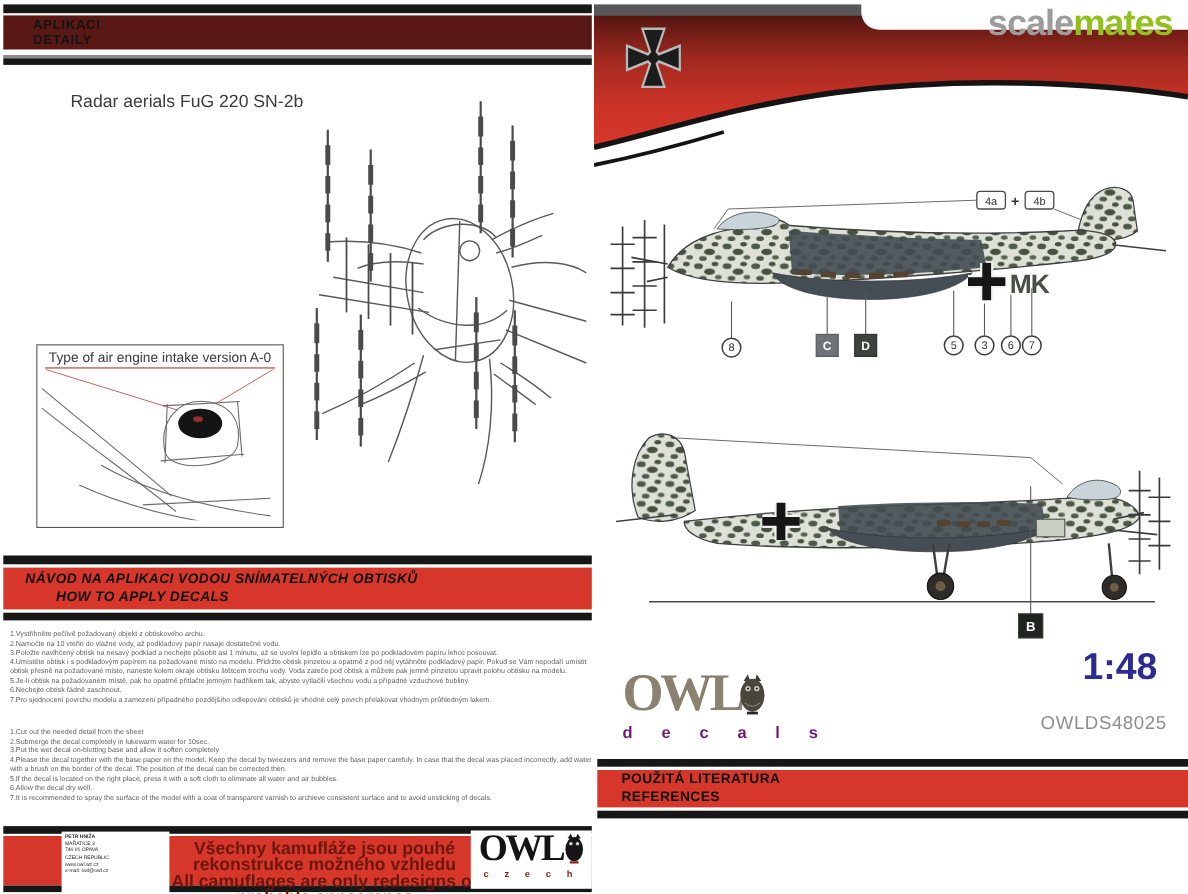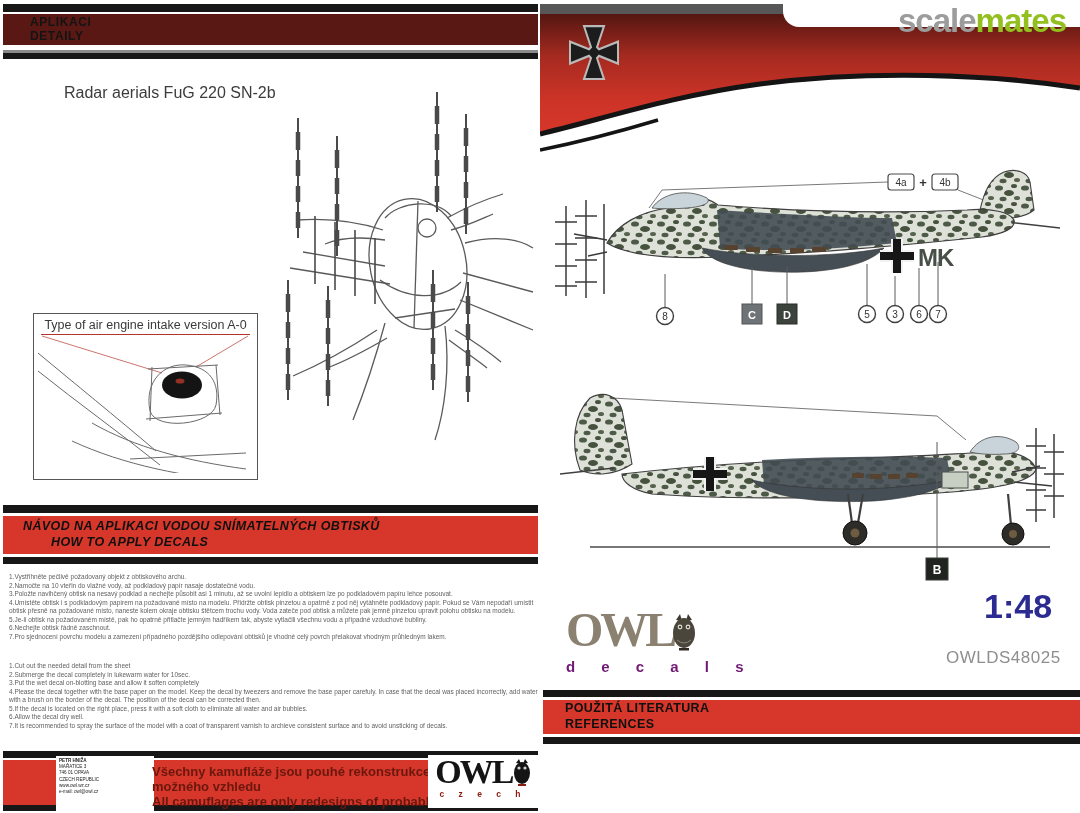--- a/index.html
+++ b/index.html
@@ -8,21 +8,21 @@
   .abs{position:absolute;}
   .bar-black{background:#171717;}
   .bar-gray{background:#575757;}
   .bar-red{background:#d6372a;}
   .bar-maroon{background:#5a1814;}
   .hdr-txt{color:#141414;font-weight:800;font-size:12px;line-height:14px;letter-spacing:.6px;}
   .radar-title{font-size:16px;color:#3c3c3c;}
   .howto-title{color:#101010;font-weight:800;font-size:12.5px;line-height:15.5px;letter-spacing:.4px;}
   .steps{font-size:6.5px;line-height:1.32;color:#5f5f5f;width:530px;}
   .steps div{margin:0;}
-  .note-line{font-size:13px;font-weight:700;color:#6b170e;text-align:left;line-height:15px;}
+  .note-line{font-size:16px;font-weight:700;color:#6b170e;text-align:center;line-height:15px;}
   .addr{font-size:4.6px;line-height:1.35;color:#1d1d1d;}
   .addr .b{font-weight:700;}
   .sm-wordmark{font-size:33px;font-weight:800;letter-spacing:-1px;line-height:42px;white-space:nowrap;}
   .sm-scale{color:#9c9c9c;}
   .sm-mates{color:#93c01f;}
   .he-title{font-size:17.5px;font-weight:700;color:#3f3f3f;text-align:center;white-space:nowrap;}
   .owl-serif{font-family:"Liberation Serif",serif;font-weight:700;letter-spacing:-3px;color:#8b8170;font-size:48px;line-height:48px;}
   .owl-decals-sub{font-size:15px;font-weight:700;color:#701a75;letter-spacing:11px;}
   .scale-148{font-size:34px;font-weight:800;color:#2b2b91;line-height:34px;}
   .sheet-code{font-size:17px;color:#8e8e8e;letter-spacing:.5px;}

